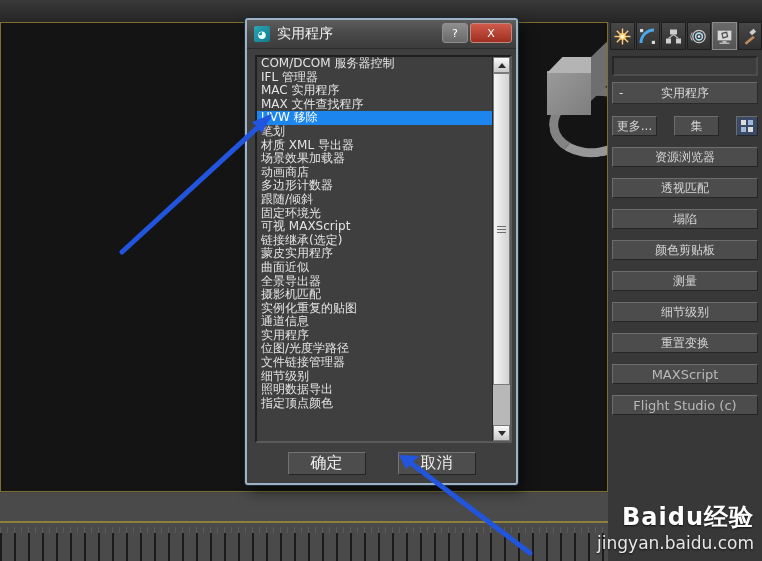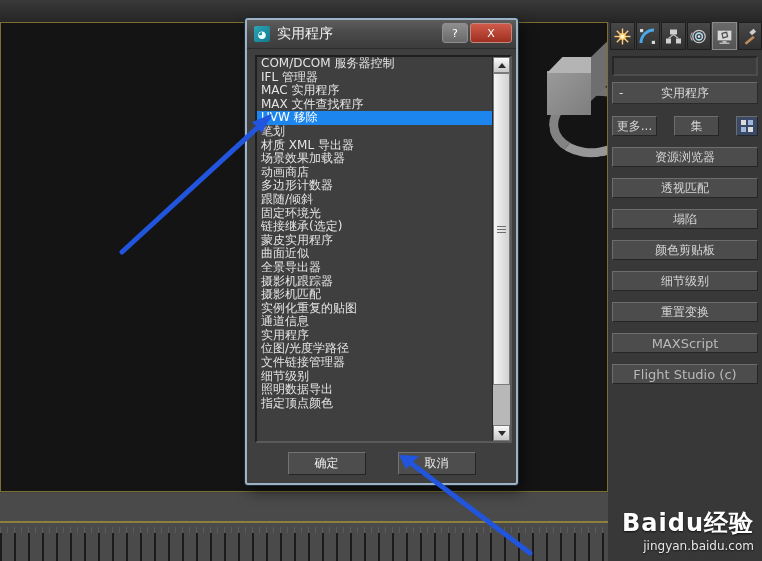--- a/index.html
+++ b/index.html
@@ -115,31 +115,31 @@
     border:1px solid #7b7b7b;box-sizing:border-box;
     display:flex;align-items:center;justify-content:center;}
   .grip{width:9px;height:7px;
     background:repeating-linear-gradient(180deg,#6e6e6e 0px,#6e6e6e 1px,transparent 1px,transparent 3px);}
   .sb-bot{position:absolute;left:0;bottom:0;}
 
   .dlg-btns{position:absolute;left:0;right:0;bottom:8px;display:flex;justify-content:center;gap:32px;}
   .dbtn{width:78px;height:23px;background:#4d4d4d;
     border-top:1px solid #737373;border-left:1px solid #737373;
     border-right:1px solid #242424;border-bottom:1px solid #242424;
-    color:#ededed;font-size:12px;display:flex;align-items:center;justify-content:center;box-sizing:border-box;}
+    color:#ededed;font-size:16px;display:flex;align-items:center;justify-content:center;box-sizing:border-box;}
 
   
   .anno{position:absolute;left:0;top:0;width:762px;height:561px;pointer-events:none;}
 
   
   .wm{position:absolute;right:8px;bottom:8px;text-align:right;}
   .wm-main{color:#ffffff;font-size:24px;font-weight:bold;letter-spacing:1px;
     text-shadow:0 1px 2px rgba(0,0,0,.7);line-height:30px;}
   .wm-main .b{color:#ffffff;}
-  .wm-sub{color:#e8e8e8;font-size:12px;margin-top:1px;text-shadow:0 1px 2px rgba(0,0,0,.7);}
+  .wm-sub{color:#e8e8e8;font-size:17px;margin-top:1px;text-shadow:0 1px 2px rgba(0,0,0,.7);}
 </style>
 </head>
 <body>
 
 <div id="app">
 
   <div class="top-strip"></div>
 
   <div class="viewport">
     <div class="viewport-inner">
@@ -232,20 +232,21 @@
             <rect x="8" y="8" width="5" height="5" fill="#dcdcdc"></rect>
           </svg>
         </div>
       </div>
 
       <div class="stack-area">
         <div class="p-btn full">资源浏览器</div>
         <div class="p-btn full">透视匹配</div>
         <div class="p-btn full">塌陷</div>
         <div class="p-btn full">颜色剪贴板</div>
+        <div class="p-btn full">测量</div>
         <div class="p-btn full">细节级别</div>
         <div class="p-btn full">重置变换</div>
         <div class="p-btn full dim">MAXScript</div>
         <div class="p-btn full dim">Flight Studio (c)</div>
       </div>
     </div>
   </div>
 
   <div class="dialog">
     <div class="dlg-titlebar">
@@ -265,25 +266,25 @@
             <div class="li">MAC 实用程序</div>
             <div class="li">MAX 文件查找程序</div>
             <div class="li sel">UVW 移除</div>
             <div class="li">笔划</div>
             <div class="li">材质 XML 导出器</div>
             <div class="li">场景效果加载器</div>
             <div class="li">动画商店</div>
             <div class="li">多边形计数器</div>
             <div class="li">跟随/倾斜</div>
             <div class="li">固定环境光</div>
+            <div class="li">可视 MAXScript</div>
             <div class="li">链接继承(选定)</div>
             <div class="li">蒙皮实用程序</div>
             <div class="li">曲面近似</div>
             <div class="li">全景导出器</div>
-            <div class="li">摄影机跟踪器</div>
             <div class="li">摄影机匹配</div>
             <div class="li">实例化重复的贴图</div>
             <div class="li">通道信息</div>
             <div class="li">实用程序</div>
             <div class="li">位图/光度学路径</div>
             <div class="li">文件链接管理器</div>
             <div class="li">细节级别</div>
             <div class="li">照明数据导出</div>
             <div class="li">指定顶点颜色</div>
           </div>

